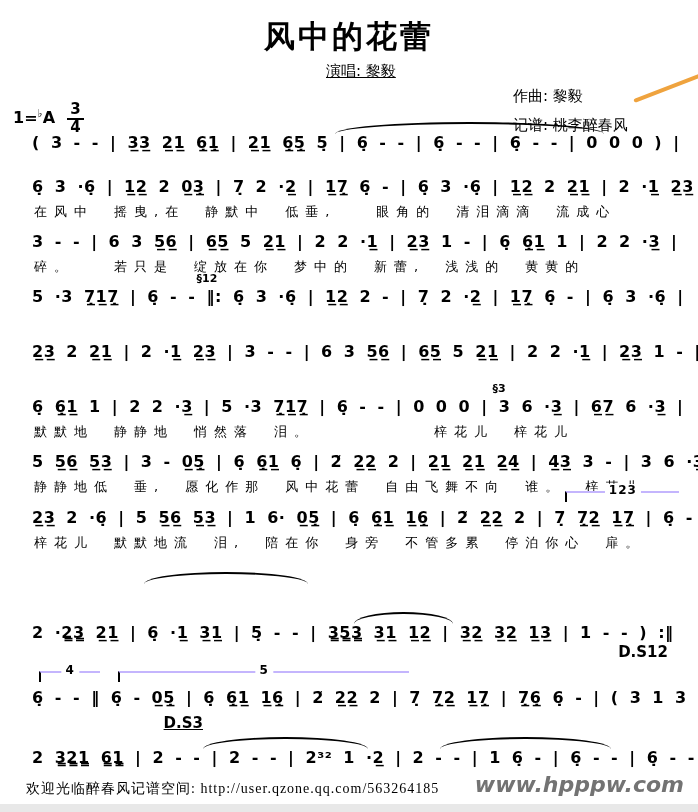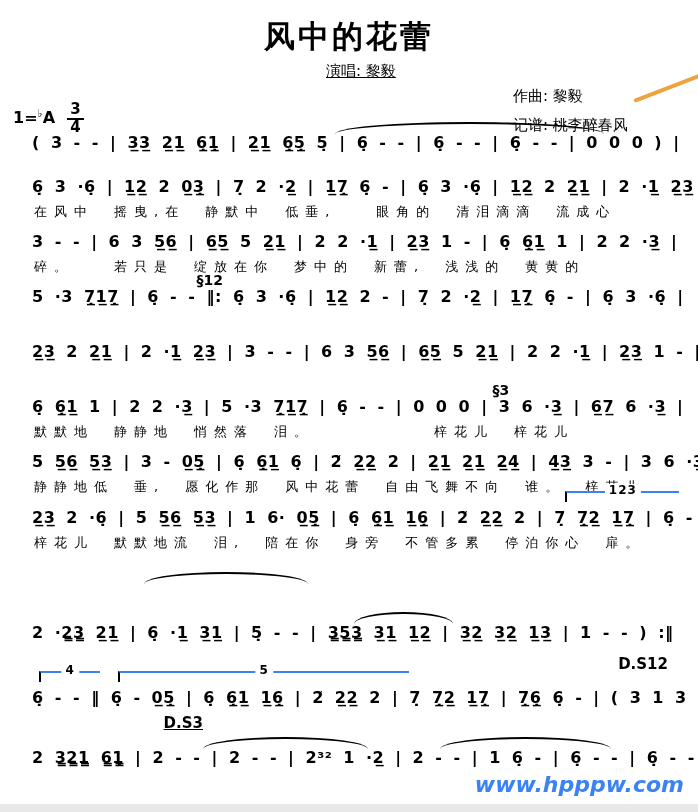--- a/index.html
+++ b/index.html
@@ -31,33 +31,33 @@
   #score{position:absolute;left:0;top:0;width:100%;height:100%;}
   .line{position:absolute;left:32px;right:8px;height:54px;}
   .notes{
     position:absolute;left:0;top:0;white-space:nowrap;
     font-size:16px;font-weight:bold;letter-spacing:.5px;word-spacing:5px;
   }
   .lyrics{
     position:absolute;left:2px;top:26px;white-space:nowrap;
     font-size:13px;letter-spacing:7px;
   }
-  .segno{position:absolute;top:-15px;font-size:14px;font-weight:bold;letter-spacing:0;}
-  .bracket{position:absolute;top:-17px;height:9px;border-top:2px solid #3b82f6;border-left:2px solid #000;}
+  .segno{position:absolute;top:-15px;font-size:11px;font-weight:bold;letter-spacing:0;}
+  .bracket{position:absolute;top:-17px;height:9px;border-top:2px solid #c4b5fd;border-left:2px solid #000;}
   .blabel{
     position:absolute;top:-9px;left:50%;transform:translateX(-50%);
     background:#fff;padding:0 4px;font-size:12px;font-weight:bold;letter-spacing:1px;line-height:1;
   }
   .slur{
     position:absolute;top:-11px;height:10px;
     border:solid #000;border-width:2px 0 0 0;
     border-radius:50% 50% 0 0 / 100% 100% 0 0;
   }
   .ds{position:absolute;font-size:15px;font-weight:bold;letter-spacing:0;}
-  .tail{position:absolute;right:22px;top:20px;font-size:15px;font-weight:bold;margin-top:12px;}
+  .tail{position:absolute;right:22px;top:20px;font-size:15px;font-weight:bold;}
   
   #footer-note{
     position:absolute;left:26px;top:780px;font-size:14px;letter-spacing:1px;
     font-family:"Liberation Serif","DejaVu Serif",serif;
   }
   #footer-watermark{
     position:absolute;right:14px;top:772px;font-size:22px;font-weight:bold;font-style:italic;
     font-family:"DejaVu Sans","Liberation Sans",sans-serif;
   }
 </style>
@@ -132,15 +132,16 @@
         </div>
         <span class="ds" style="left: 20%; top: 26px; text-decoration: underline;">D.S3</span>
       </div>
       <div class="line" style="top: 748px;">
         <div class="notes">2 3̳2̳1̳ 6̳1̳̣ | 2 - - | 2 - - | 2³² 1 ·2̲ | 2 - - | 1 6̣ - | 6̣ - - | 6̣ - - ) ‖</div>
         <div class="slur" style="left: 26%; width: 25%;"></div>
         <div class="slur" style="left: 62%; width: 26%;"></div>
       </div>
     </div>
 
-  <div id="footer-watermark" style="color: #3b82f6;">www.hpppw.com</div>
+  <div id="footer-note">欢迎光临醉春风记谱空间: http://user.qzone.qq.com/563264185</div>
+  <div id="footer-watermark" style="color: #737373;">www.hpppw.com</div>
 
 </div>
 
 </body></html>

